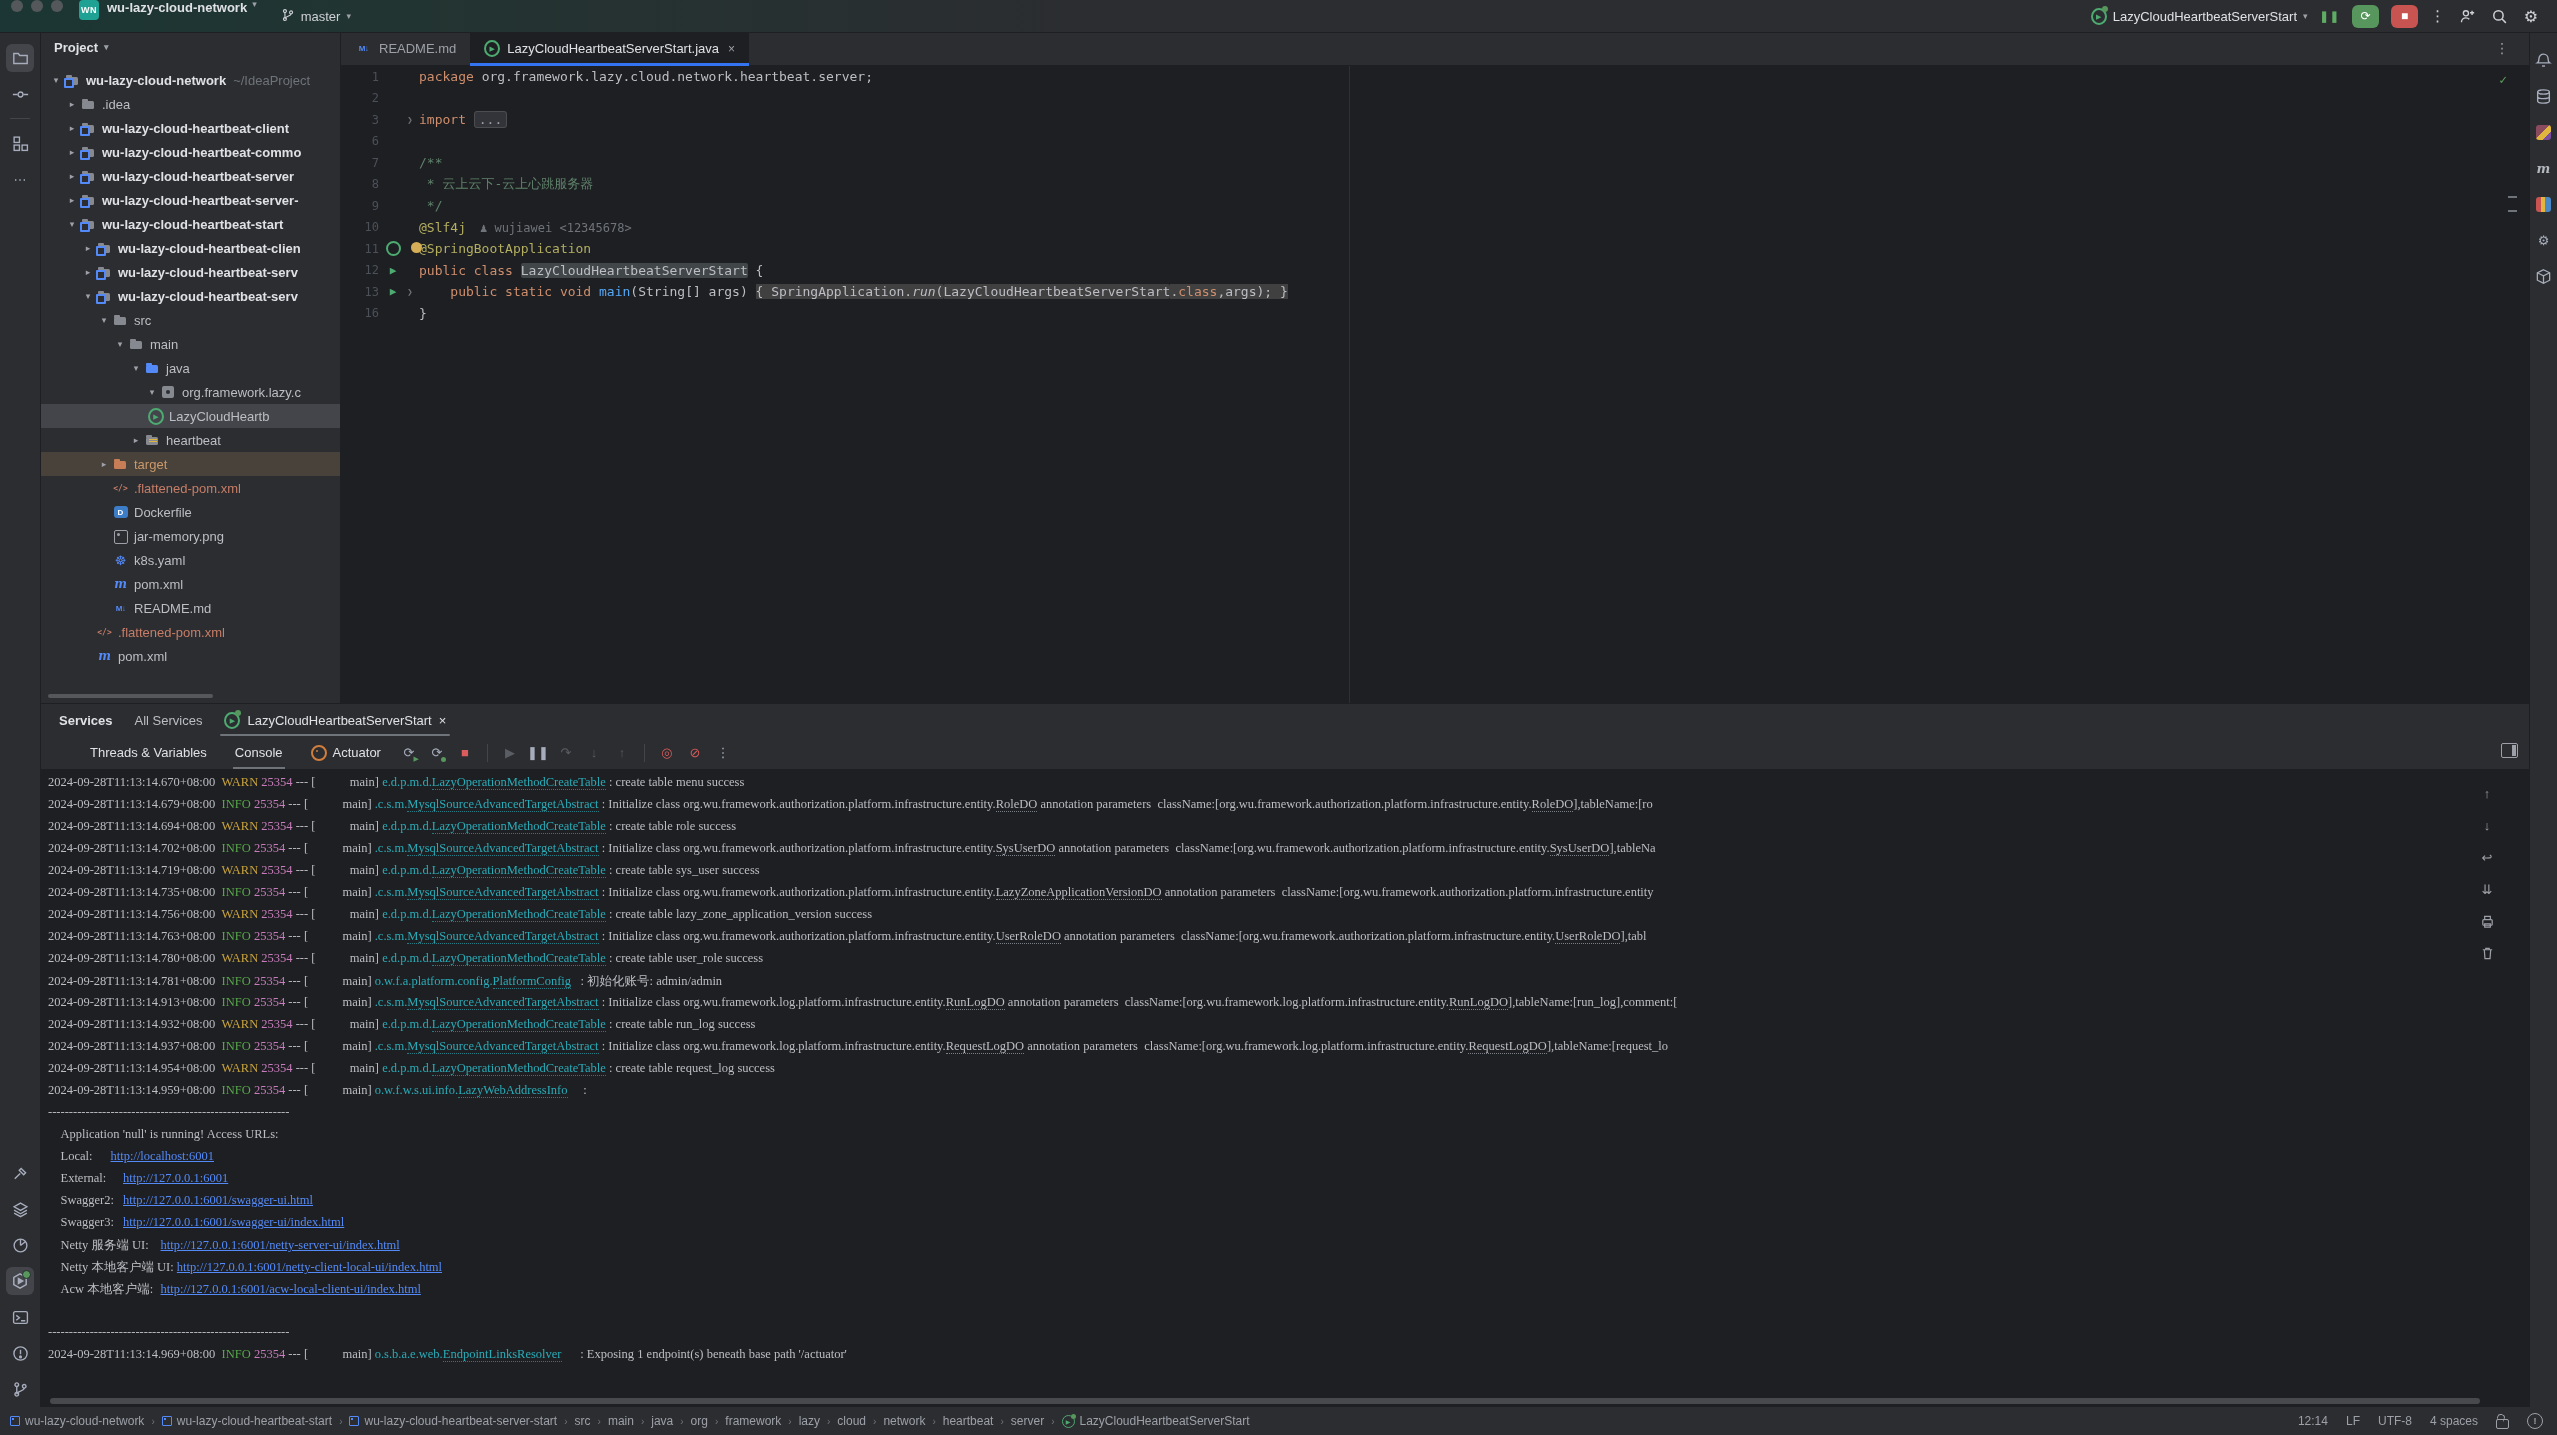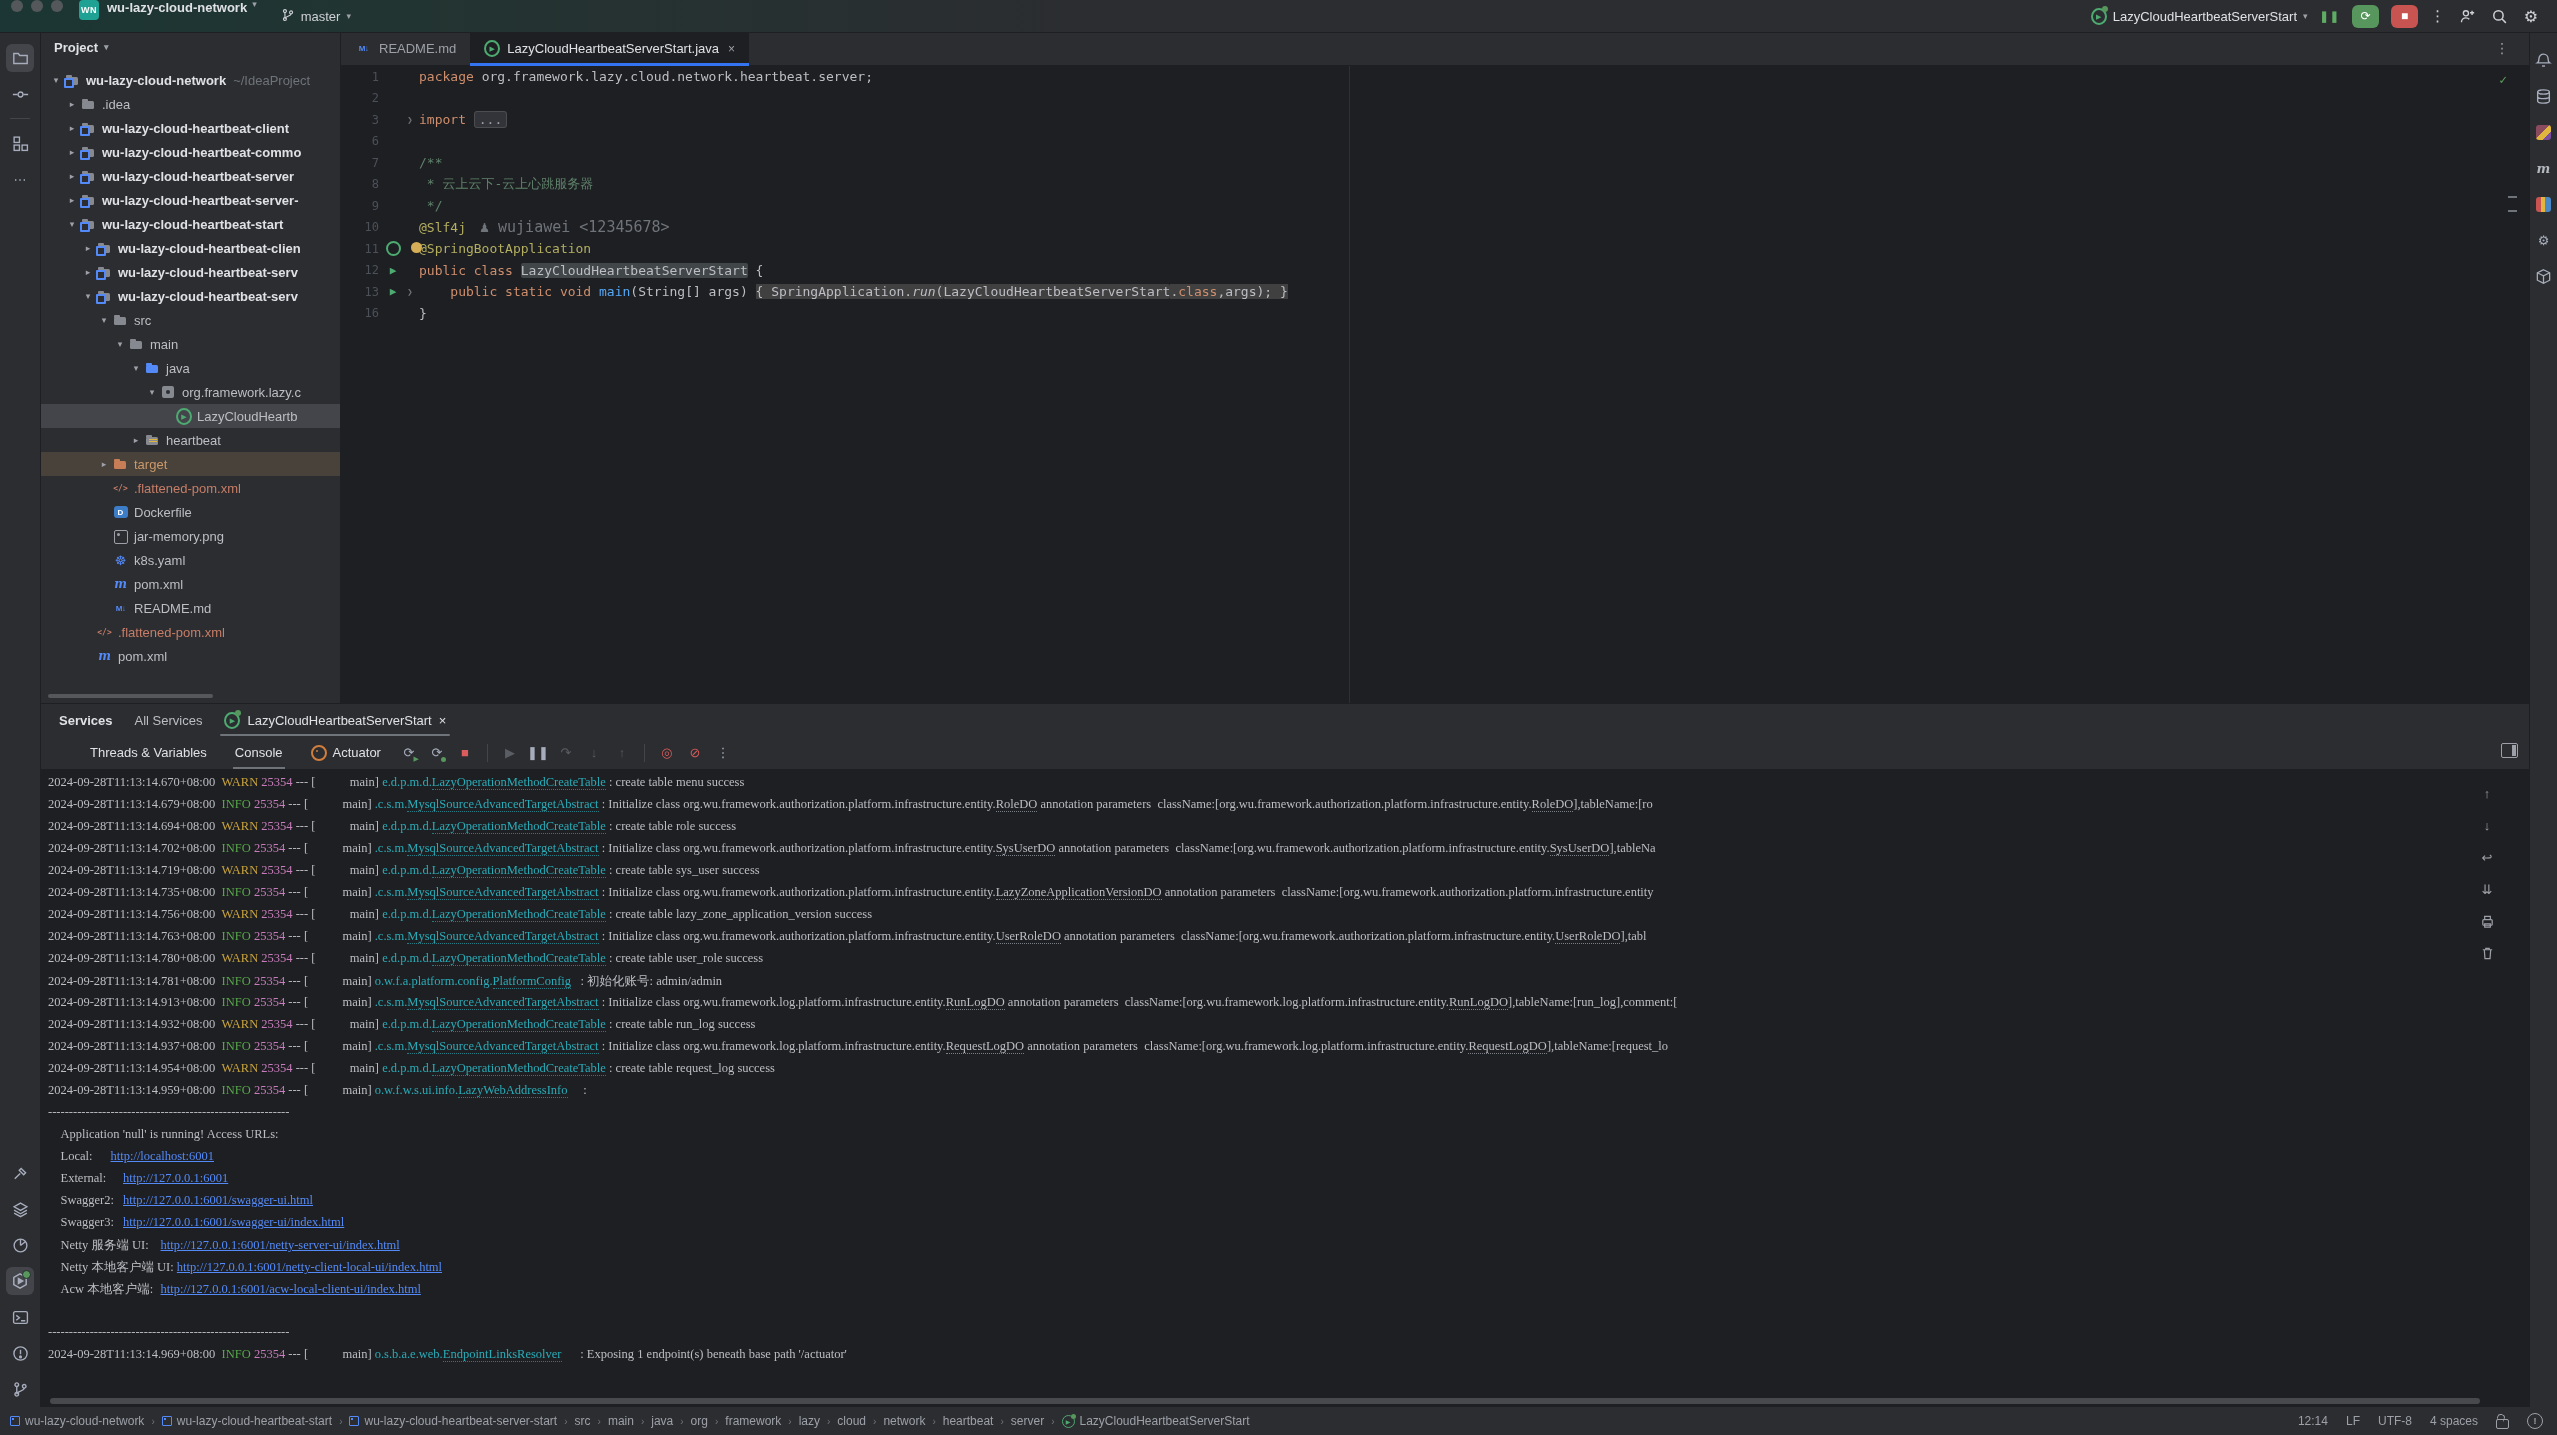--- a/index.html
+++ b/index.html
@@ -80,21 +80,21 @@
   .etab.active::after{content:"";position:absolute;left:0;right:0;bottom:-1px;height:3px;background:#3574F0}
   .etab .close{color:#9DA0A8;font-size:12px;margin-left:2px}
   .etabs .ekebab{position:absolute;right:20px;top:8px;color:#9DA0A8;font-size:14px}
   .ecode{position:absolute;left:0;top:34px;right:0;bottom:0;font-family:"DejaVu Sans Mono",monospace;font-size:13px;overflow:hidden}
   .eline{height:21.5px;display:flex;align-items:center;white-space:pre;position:relative}
   .lnum{width:38px;text-align:right;color:#4B5059;flex:none;font-size:12px}
   .gico{width:20px;flex:none;display:flex;align-items:center;justify-content:center;margin-left:4px}
   .foldc{width:14px;flex:none;color:#6F737A;font-size:9px;text-align:center}
   .ctext{padding-left:2px}
   .kw{color:#CF8E6D}.ann{color:#B3AE60}.doc{color:#5F826B}.pl{color:#BCBEC4}.mth{color:#56A8F5}
-  .inl{color:#6F737A;font-size:15px;margin-left:14px}
+  .inl{color:#6F737A;font-size:12px;margin-left:14px}
   .fbox{background:#32343A;border:1px solid #4B4D50;border-radius:3px;padding:0 4px;color:#9DA0A8}
   .hl{background:#414649;border-radius:2px}
   .fb{background:#404040}
   .it{font-style:italic}
   .runtri{color:#4DAB71;font-size:11px}
   .springg{width:11px;height:11px;border:2px solid #4DAB71;border-radius:50%}
   .bulb{position:absolute;left:70px;top:4px;width:11px;height:11px;border-radius:50%;background:#D6AE58;z-index:2}
   .vguide{position:absolute;top:0;bottom:0;left:1008px;width:1px;background:#2E3134}
   .echeck{position:absolute;right:22px;top:6px;color:#5C9E5C;font-size:13px}
   .emark{position:absolute;right:12px;width:9px;height:2px;background:#6F737A}
@@ -385,21 +385,21 @@
         <div class="trow" style="padding-left: 88px;">
           <span class="tch">▾</span>
           <span class="ti ti-folder blue"></span>
           <span class="tlabel">java</span>
         </div>
         <div class="trow" style="padding-left: 104px;">
           <span class="tch">▾</span>
           <span class="ti ti-pkg"></span>
           <span class="tlabel">org.framework.lazy.c</span>
         </div>
-        <div class="trow sel" style="padding-left: 120px;">
+        <div class="trow sel" style="padding-left: 92px;">
           <span class="tch"></span>
           <span class="ti ti-run">
             <span class="ring">▶</span>
           </span>
           <span class="tlabel">LazyCloudHeartb</span>
         </div>
         <div class="trow" style="padding-left: 88px;">
           <span class="tch">▸</span>
           <span class="ti ti-folder">
             <i class="rlines"></i>

